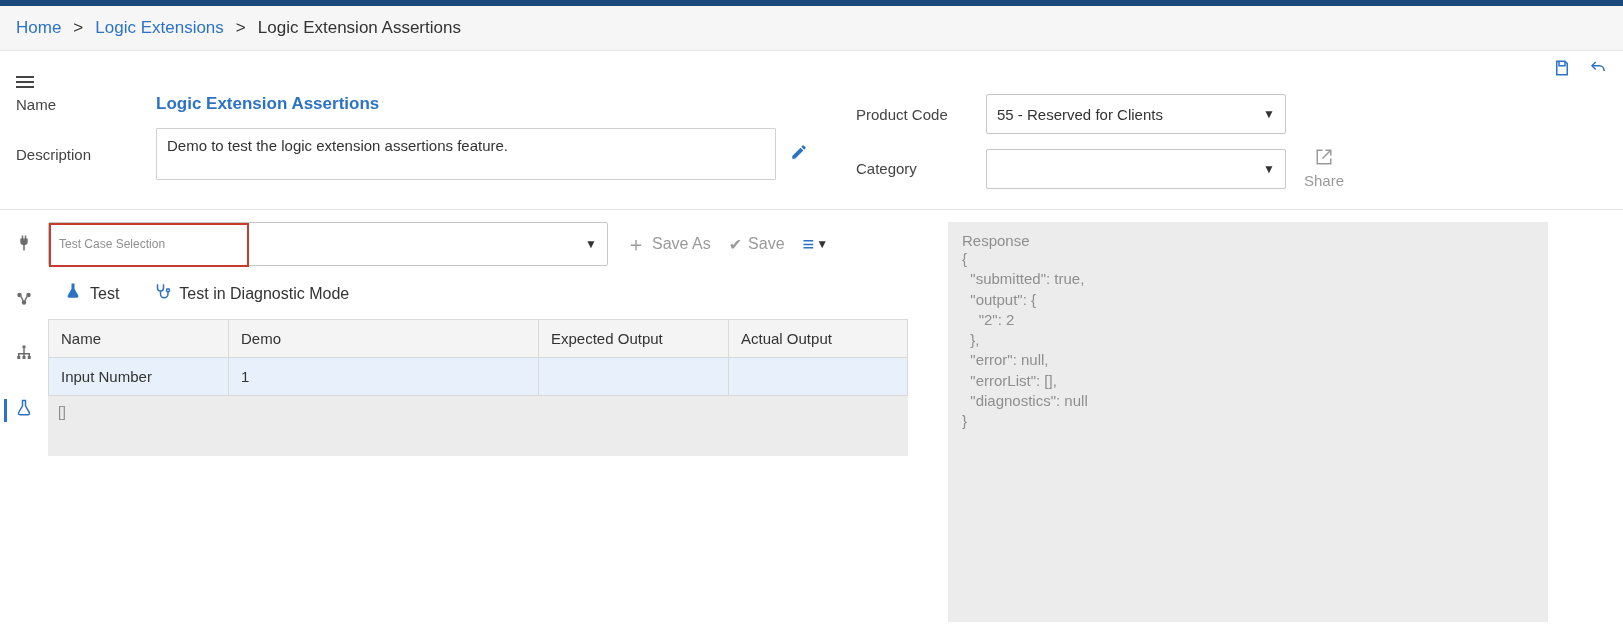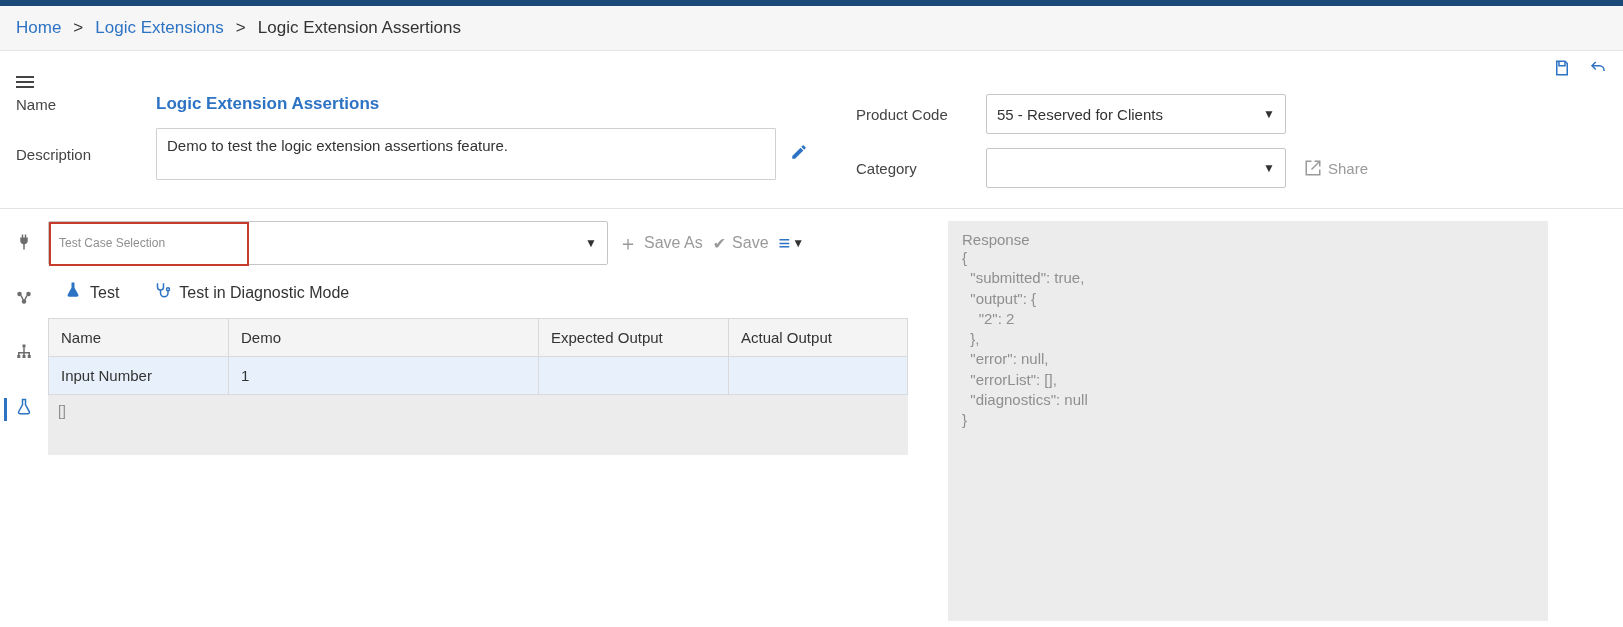--- a/index.html
+++ b/index.html
@@ -44,41 +44,41 @@
     border: 1px solid #d0d0d0; border-radius: 1px; background:#fff;
     min-height: 52px; padding: 8px 10px; font-size:15px; color:#333;
   }
   .edit-pencil { color:#2d73c4; font-size:18px; cursor:pointer; padding-left:14px;}
   .select-box {
     border:1px solid #c6c6c6; height:40px; display:flex; align-items:center;
     justify-content:space-between; padding:0 10px; background:#fff; cursor:pointer;
     border-radius:2px; font-size:15px;
   }
   .select-box .caret { font-size:12px; color:#333;}
-  .share-link { color:#9a9a9a; display:flex; align-items:center; gap:6px; cursor:pointer; font-size:15px; margin-left:18px;}
+  .share-link { color:#9a9a9a; display:flex; align-items:center; gap:6px; cursor:pointer; font-size:15px; margin-left:18px;flex-direction:column;}
   .top-actions {
     position:absolute; right:16px; top:6px; display:flex; gap:18px;
     color:#2d73c4; font-size:22px;
   }
   .top-actions span { cursor:pointer; }
 
   
   .body-zone { display:flex; }
   .side-tabs {
     width:48px; display:flex; flex-direction:column; align-items:center;
     padding-top:24px; gap:32px;
   }
   .side-tabs .tab { color:#6d6d6d; font-size:20px; cursor:pointer; }
   .side-tabs .tab.active { color:#2d73c4; border-left:3px solid #2d73c4; padding-left:8px; margin-left:-11px;}
 
   .main-panel { flex:1; padding:12px 0 0 0; display:flex; gap:40px; }
   .left-panel { flex:0 0 860px; }
   .right-panel { flex:0 0 600px; background:#ececec; padding:10px 14px; color:#8f8f8f; font-size:15px; min-height:400px;}
 
-  .toolbar-row { display:flex; align-items:center; gap:10px; margin-bottom:10px; }
+  .toolbar-row { display:flex; align-items:center; gap:18px; margin-bottom:10px; }
   .tcs-box {
     width:560px; border:1px solid #c6c6c6; height:44px; display:flex; flex-direction:column;
     justify-content:center; padding:3px 28px 3px 10px; position:relative; background:#fff;
     border-radius:2px;
   }
   .tcs-highlight { position:absolute; left:0; top:0; width:200px; height:44px; border:2px solid #c63b2b; pointer-events:none;}
   .tcs-box .lab { font-size:12px; color:#8f8f8f; line-height:1;}
   .tcs-box .val { font-size:15px; color:#333; line-height:1.2;}
   .tcs-box .caret { position:absolute; right:10px; top:50%; transform:translateY(-50%); font-size:12px;}
   .toolbar-btn { display:flex; align-items:center; gap:6px; color:#9a9a9a; cursor:pointer; font-size:16px;}

